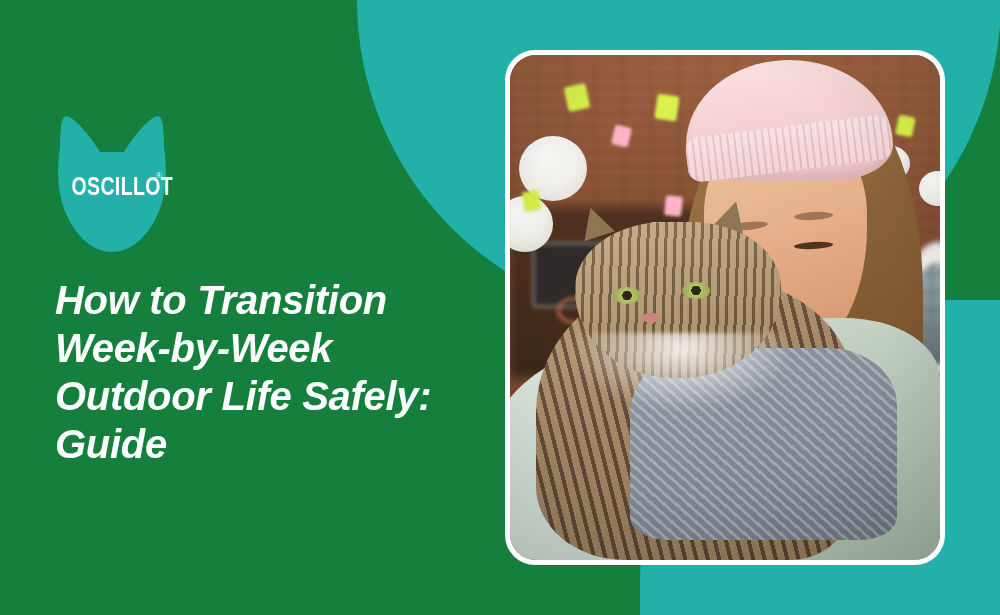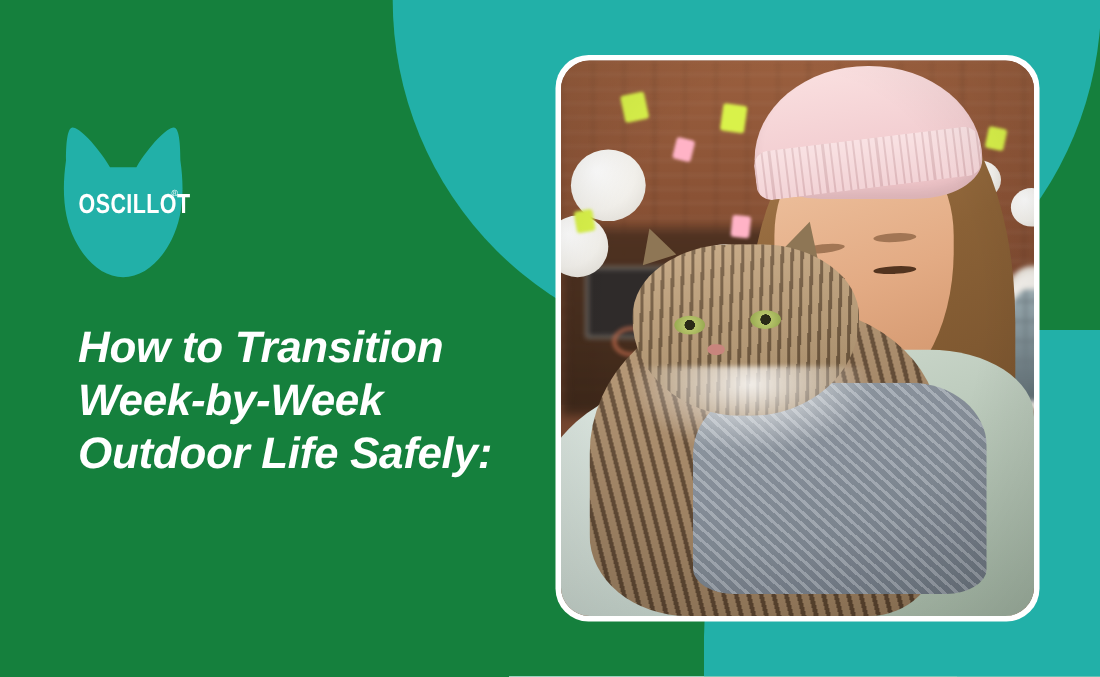--- a/index.html
+++ b/index.html
@@ -86,21 +86,21 @@
     font-family: "Liberation Sans", sans-serif;
     font-size: 8px;
     line-height: 1;
   }
 
   .headline {
     position: absolute;
     left: 55px;
     top: 276px;
     width: 400px;
-    margin: 16px;
+    margin: 0;
     color: #ffffff;
     font-family: "Liberation Sans", sans-serif;
     font-weight: 700;
     font-style: italic;
     font-size: 40px;
     line-height: 48px;
     letter-spacing: -0.3px;
   }
   .headline .hl-line { display: block; white-space: nowrap; }
 
@@ -297,20 +297,21 @@
         <path d="M12,34 C12,14 14,4 18,4 C24,4 40,20 52,40 L76,40 C88,20 104,4 110,4 C114,4 116,14 116,34 C120,62 118,86 108,106 C98,126 82,140 64,140 C46,140 30,126 20,106 C10,86 8,62 12,34 Z" fill="#22B0A8"></path>
       </svg>
       <div class="logo-wordmark">OSCILLOT</div>
       <div class="logo-reg">®</div>
     </div>
 
     <h1 class="headline">
       <span class="hl-line">How to Transition</span>
       <span class="hl-line">Week-by-Week</span>
       <span class="hl-line">Outdoor Life Safely:</span>
+      <span class="hl-line">Guide</span>
     </h1>
   </div>
 
   <div class="photo-card">
     <div class="photo">
 
       <div class="ph-sky"></div>
       <div class="ph-brick"></div>
       <div class="ph-darkband"></div>
 

